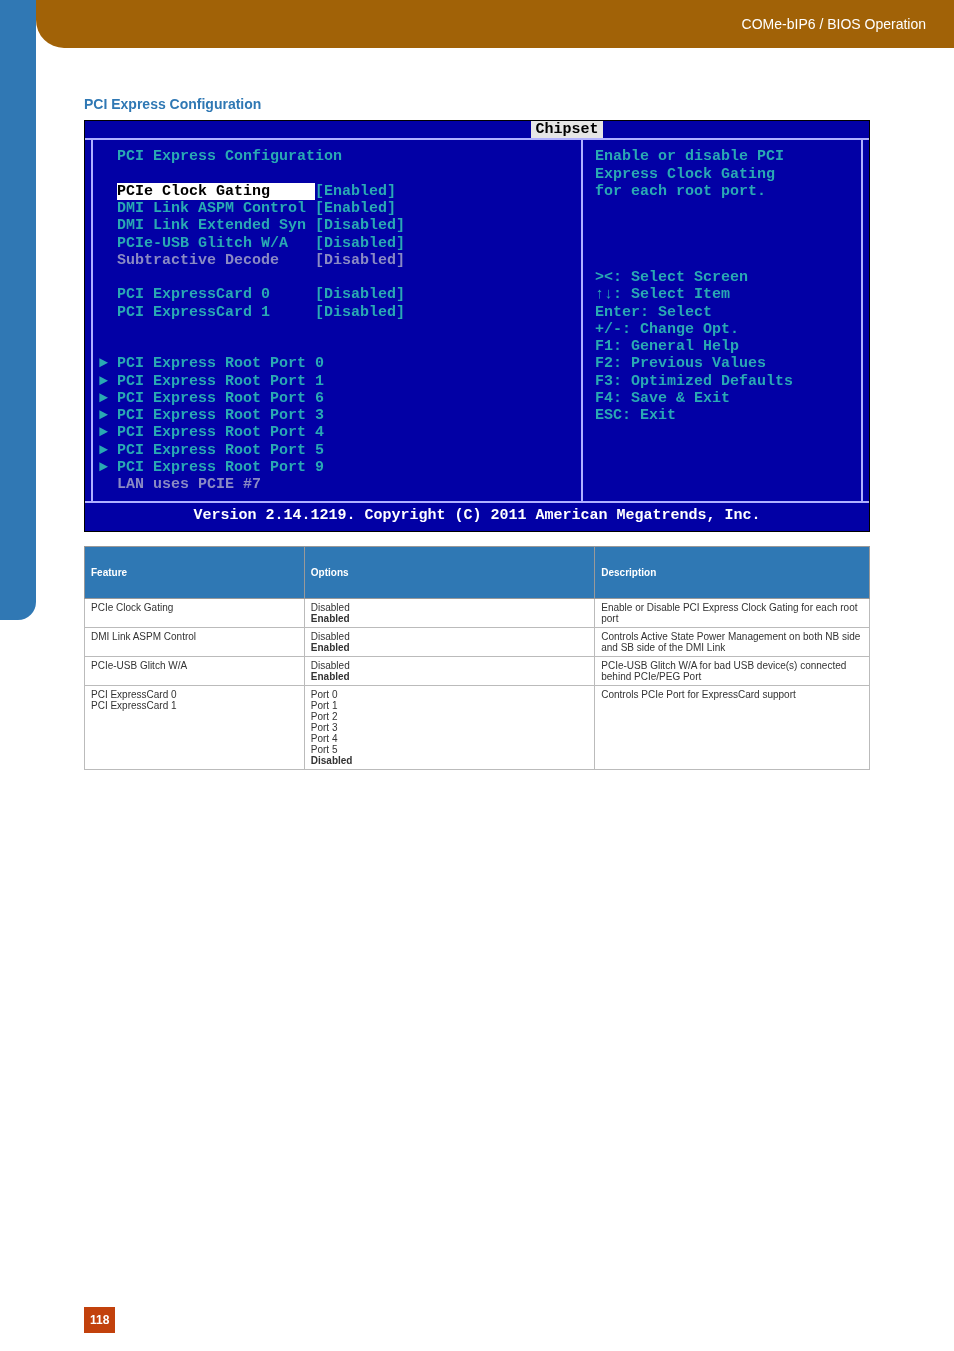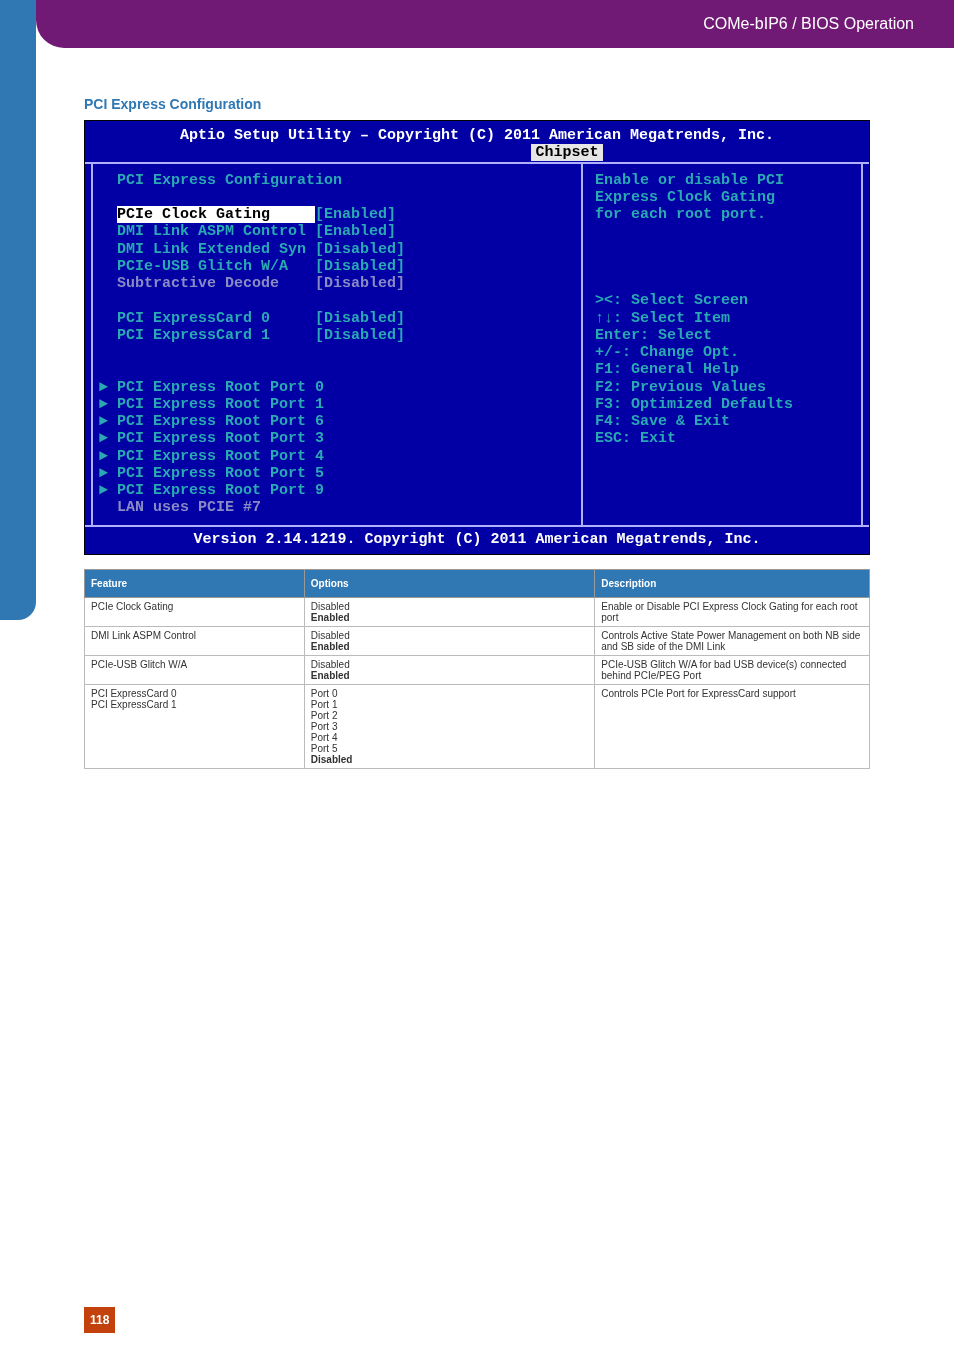--- a/index.html
+++ b/index.html
@@ -3,30 +3,30 @@
 <meta charset="utf-8">
 <style>
   body {
     margin: 0;
     padding: 0;
     font-family: Arial, Helvetica, sans-serif;
     background: #fff;
     width: 954px;
   }
   .page-header {
-    background: #701a75;
+    background: #a16207;
     height: 48px;
     border-bottom-left-radius: 28px;
     color: #fff;
     display: flex;
     justify-content: flex-end;
     align-items: center;
-    padding-right: 40px;
+    padding-right: 28px;
     padding-left: 28px;
-    font-size: 16px;
+    font-size: 14px;
     margin-left: 36px;
   }
   .content {
     padding: 48px 84px 0 84px;
   }
   .section-title {
     color: #2f78b4;
     font-weight: bold;
     font-size: 14px;
     margin-bottom: 8px;
@@ -86,21 +86,21 @@
   .feat-table {
     width: 100%;
     border-collapse: collapse;
     margin-top: 14px;
     font-size: 10px;
   }
   .feat-table th {
     background: #2f78b4;
     color: #fff;
     text-align: left;
-    padding: 8px 6px;
+    padding: 20px 6px;
     font-weight: bold;
     border: 1px solid #999;
   }
   .feat-table td {
     padding: 3px 6px;
     border: 1px solid #bbb;
     vertical-align: top;
     color: #333;
   }
   .bold-opt { font-weight: bold; }
@@ -130,21 +130,20 @@
 <div class="side-spine"></div>
 
 <div class="page-header">
   <span>COMe-bIP6 / BIOS Operation</span>
 </div>
 
 <div class="content">
   <div class="section-title">PCI Express Configuration</div>
 
   <div class="bios-box">
-    <div class="bios-top">Aptio Setup Utility – Copyright (C) 2011 American Megatrends, Inc.</div>
     <div class="bios-tab">
       <span class="active">Chipset</span>
     </div>
 
     <div class="bios-body">
       <div class="bios-left"><span class="cyan">PCI Express Configuration</span>
 <span id="bios-settings">
 <span class="hl">PCIe Clock Gating     </span><span class="cyan">[Enabled]</span>
 <span class="cyan">DMI Link ASPM Control </span><span class="cyan">[Enabled]</span>
 <span class="cyan">DMI Link Extended Syn </span><span class="cyan">[Disabled]</span>

